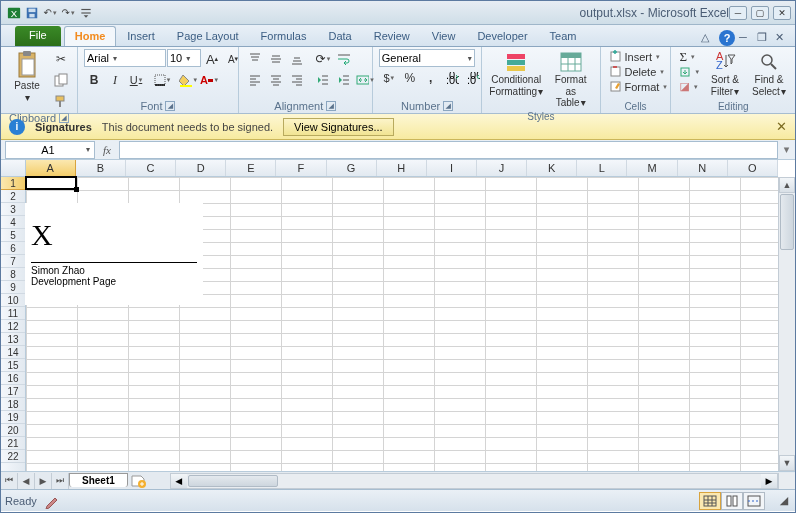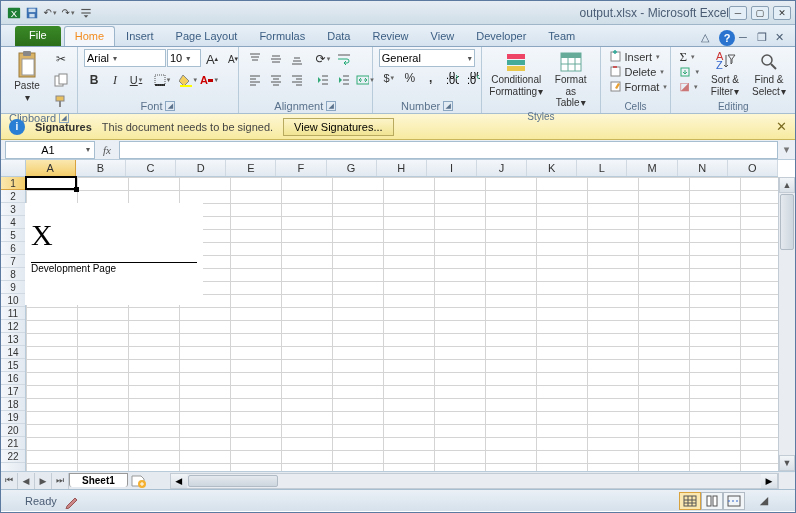--- a/index.html
+++ b/index.html
@@ -10,21 +10,21 @@
   .qa-btn { width:16px; height:16px; margin:0 1px; display:inline-flex; align-items:center; justify-content:center; color:#444; font-size:10px; border-radius:2px;}
   .qa-btn svg{width:14px;height:14px;}
   .title-text { flex:1; text-align:right; color:#4a5c74; font-size:12px;}
   .winbtns { display:flex; gap:4px; }
   .winbtn { width:18px; height:14px; border:1px solid #8aa0b4; background:#e4eef6; display:flex; align-items:center; justify-content:center; font-size:9px; color:#333; border-radius:2px;}
   
   
   .tabstrip { height:22px; background:linear-gradient(#e9f0f7,#d6e3ef); display:flex; align-items:flex-end; padding-left:14px; border-bottom:1px solid #8ba6c0;}
   .file-tab { background:linear-gradient(#3a8a27,#2b6e19); color:#fff; padding:3px 14px; border-radius:3px 3px 0 0; font-size:11px; margin-right:3px; height:20px;}
   .ribbon-tab { padding:3px 10px; color:#3b5d82; font-size:11px; height:20px; border:1px solid transparent; border-bottom:none;}
-  .ribbon-tab.active { background:#f3f7fb; border-color:#9db5ca; border-radius:3px 3px 0 0; color:#f28b1e; font-weight:400;}
+  .ribbon-tab.active { background:#f3f7fb; border-color:#9db5ca; border-radius:3px 3px 0 0; color:#f28b1e; font-weight:700;}
   .tabstrip-right { margin-left:auto; display:flex; gap:4px; padding-right:6px; align-items:center;}
   .help-orb { width:16px; height:16px; border-radius:50%; background:#2a74d0; color:#fff; display:flex; align-items:center; justify-content:center; font-size:11px; font-weight:bold;}
   .smallicon{width:14px;height:14px;color:#4a5c74;}
   
   
   .ribbon { height:67px; background:linear-gradient(#f3f7fb,#e0e9f2); border-bottom:1px solid #a7bdd0; display:flex; }
   .group { border-right:1px solid #b7cbdb; padding:2px 6px 0 6px; display:flex; flex-direction:column; }
   .group-content { flex:1; display:flex; align-items:flex-start; gap:4px;}
   .group-title { font-size:10px; color:#5a728c; text-align:center; padding:1px 0; display:flex; align-items:center; justify-content:center; gap:3px;}
   .dlg-launcher { width:10px;height:10px; border:1px solid #8ba6c0; font-size:7px; display:flex;align-items:center;justify-content:center; color:#5a728c;}
@@ -85,21 +85,21 @@
   .navbtns{display:flex;}
   .navbtn{width:17px;height:16px;border-right:1px solid #c3ccd5;display:flex;align-items:center;justify-content:center;font-size:9px;color:#555;}
   .sheettab{padding:1px 12px;background:#fff;border:1px solid #999;border-bottom:none;border-radius:0 0 3px 3px;transform:translateY(-1px);font-size:10px;font-weight:bold;}
   .newsheet{width:20px;margin-left:2px;font-size:10px;color:#777;}
   .hscroll{flex:1;height:16px;background:#e9edf1;margin-left:20px;display:flex;align-items:center;border:1px solid #c3ccd5;position:relative;}
   .hscroll .arw{width:16px;height:100%;display:flex;align-items:center;justify-content:center;font-size:9px;background:linear-gradient(#f2f5f8,#d9e0e7);}
   .hscroll .hthumb{position:absolute;left:17px;top:1px;bottom:1px;width:90px;background:linear-gradient(#e4e9ee,#cdd6de);border:1px solid #b0bbc6;border-radius:2px;}
   .splith{width:17px;height:16px;background:#e9edf1;border-left:1px solid #c3ccd5;}
   
   
-  .status{height:22px;background:linear-gradient(#eaf0f6,#d6e1eb);border-top:1px solid #a7bdd0;display:flex;align-items:center;padding:0 24px;gap:8px;}
+  .status{height:22px;background:linear-gradient(#eaf0f6,#d6e1eb);border-top:1px solid #a7bdd0;display:flex;align-items:center;padding:0 4px;gap:8px;}
   .status-left{font-size:11px;color:#4a5c74;}
   .sigpen{width:16px;height:16px;color:#b86;}
   .viewbtns{margin-left:auto;display:flex;}
   .viewbtn{width:22px;height:18px;border:1px solid #b0bbc6;display:flex;align-items:center;justify-content:center;background:#f2f5f8;}
   .viewbtn.act{background:#fbe8b0;border-color:#d8a33e;}
   .zoom{display:flex;align-items:center;gap:4px;margin-left:6px;}
   .zoom-slider{width:100px;height:3px;background:#b0bbc6;position:relative;}
   .zoom-slider .zthumb{position:absolute;left:48px;top:-4px;width:6px;height:11px;background:#e4e9ee;border:1px solid #888;border-radius:2px;}
   .zbtn{width:14px;height:14px;border:1px solid #999;background:#f2f5f8;display:flex;align-items:center;justify-content:center;font-size:10px;border-radius:7px;}
   svg{display:block;}
@@ -532,20 +532,21 @@
         <div class="rh">19</div>
         <div class="rh">20</div>
         <div class="rh">21</div>
         <div class="rh">22</div>
       </div>
     <div class="cells">
       <div class="gridlines"></div>
       <div class="sigobj">
         <div class="sigx">X</div>
         <div class="sigline"></div>
+        <div class="signame">Simon Zhao</div>
         <div class="sigrole">Development Page</div>
       </div>
       <div class="sel-cell"></div>
       <div class="sel-handle"></div>
     </div>
     <div class="vscroll">
       <div class="arw">▲</div>
       <div class="thumb"></div>
       <div class="arw btm">▼</div>
     </div>

